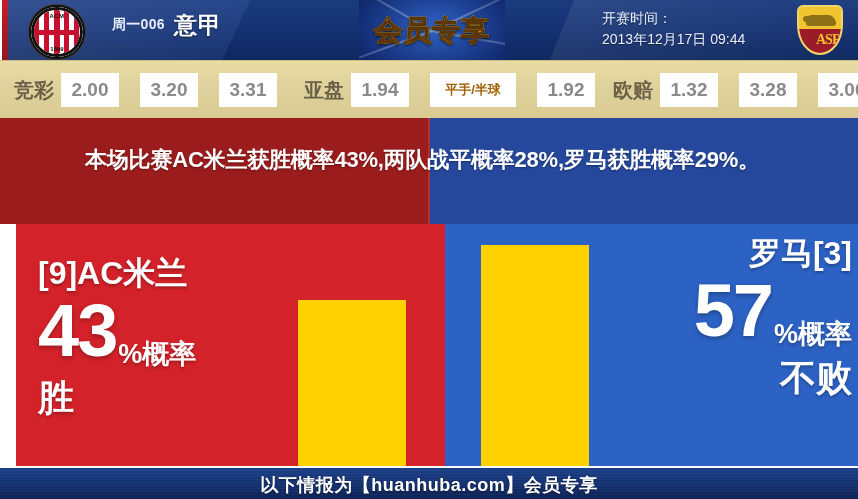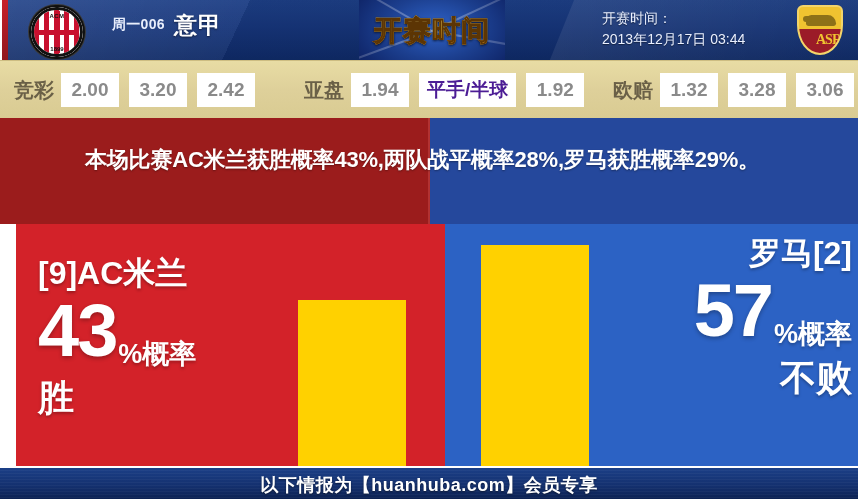--- a/index.html
+++ b/index.html
@@ -136,24 +136,24 @@
   .odds-group.g1{left:14px;}
   .odds-group.g2{left:304px;}
   .odds-group.g3{left:613px;}
   .odds-label{
     color:#6a6047;font-size:20px;font-weight:bold;margin-right:7px;white-space:nowrap;
   }
   .odds-box{
     background:#fff;color:#8a8a8a;font-size:19px;font-weight:bold;
     height:34px;min-width:58px;padding:0 8px;
     display:flex;align-items:center;justify-content:center;
-    margin-right:10px;box-sizing:border-box;
+    margin-right:21px;box-sizing:border-box;
     font-family:"Liberation Sans",sans-serif;
   }
-  .odds-box.wide{min-width:86px;color:#4c1d95;font-size:19px;}
+  .odds-box.wide{min-width:86px;color:#a16207;font-size:13px;}
 
   
   .summary{
     position:absolute;left:0;top:118px;width:858px;height:106px;
   }
   .summary .half-l{position:absolute;left:0;top:0;width:429px;height:106px;background:#9b1c1c;}
   .summary .half-r{position:absolute;left:429px;top:0;width:429px;height:106px;background:#25489c;}
   .summary .seam{position:absolute;left:428px;top:0;width:2px;height:106px;background:#b23232;}
   .summary-text{
     position:absolute;left:85px;top:24px;width:700px;
@@ -233,43 +233,43 @@
     </div>
 
     <div class="match-no">周一006</div>
     <div class="league">意甲</div>
 
     <div class="logo-wrap">
       <div class="ray" style="transform:rotate(10deg)"></div>
       <div class="ray" style="transform:rotate(-25deg)"></div>
       <div class="ray" style="transform:rotate(160deg)"></div>
       <div class="ray" style="transform:rotate(-150deg)"></div>
-      <div class="logo-text">开赛时间</div>
+      <div class="logo-text">会员专享</div>
     </div>
 
     <div class="kickoff">
       <div>开赛时间：</div>
-      <div>2013年12月17日 03:44</div>
+      <div>2013年12月17日 09:44</div>
     </div>
 
     <div class="crest-roma">
       <div class="shield">
         <div class="wolf"></div>
         <div class="asr">ASR</div>
       </div>
     </div>
   </div>
 
   <div class="odds">
 
     <div class="odds-group g1">
       <span class="odds-label">竞彩</span>
       <span class="odds-box">2.00</span>
       <span class="odds-box">3.20</span>
-      <span class="odds-box">2.42</span>
+      <span class="odds-box">3.31</span>
     </div>
 
     <div class="odds-group g2">
       <span class="odds-label">亚盘</span>
       <span class="odds-box">1.94</span>
       <span class="odds-box wide">平手/半球</span>
       <span class="odds-box">1.92</span>
     </div>
 
     <div class="odds-group g3">
@@ -297,21 +297,21 @@
     <div class="team-block left">
       <div class="team-name">[9]AC米兰</div>
       <div class="prob-line">
         <span class="prob-num">43</span>
         <span class="prob-suffix">%概率</span>
       </div>
       <div class="outcome">胜</div>
     </div>
 
     <div class="team-block right">
-      <div class="team-name">罗马[2]</div>
+      <div class="team-name">罗马[3]</div>
       <div class="prob-line">
         <span class="prob-num">57</span>
         <span class="prob-suffix">%概率</span>
       </div>
       <div class="outcome">不败</div>
     </div>
   </div>
 
   <div class="footer">
     <span class="footer-text">以下情报为【huanhuba.com】会员专享</span>

